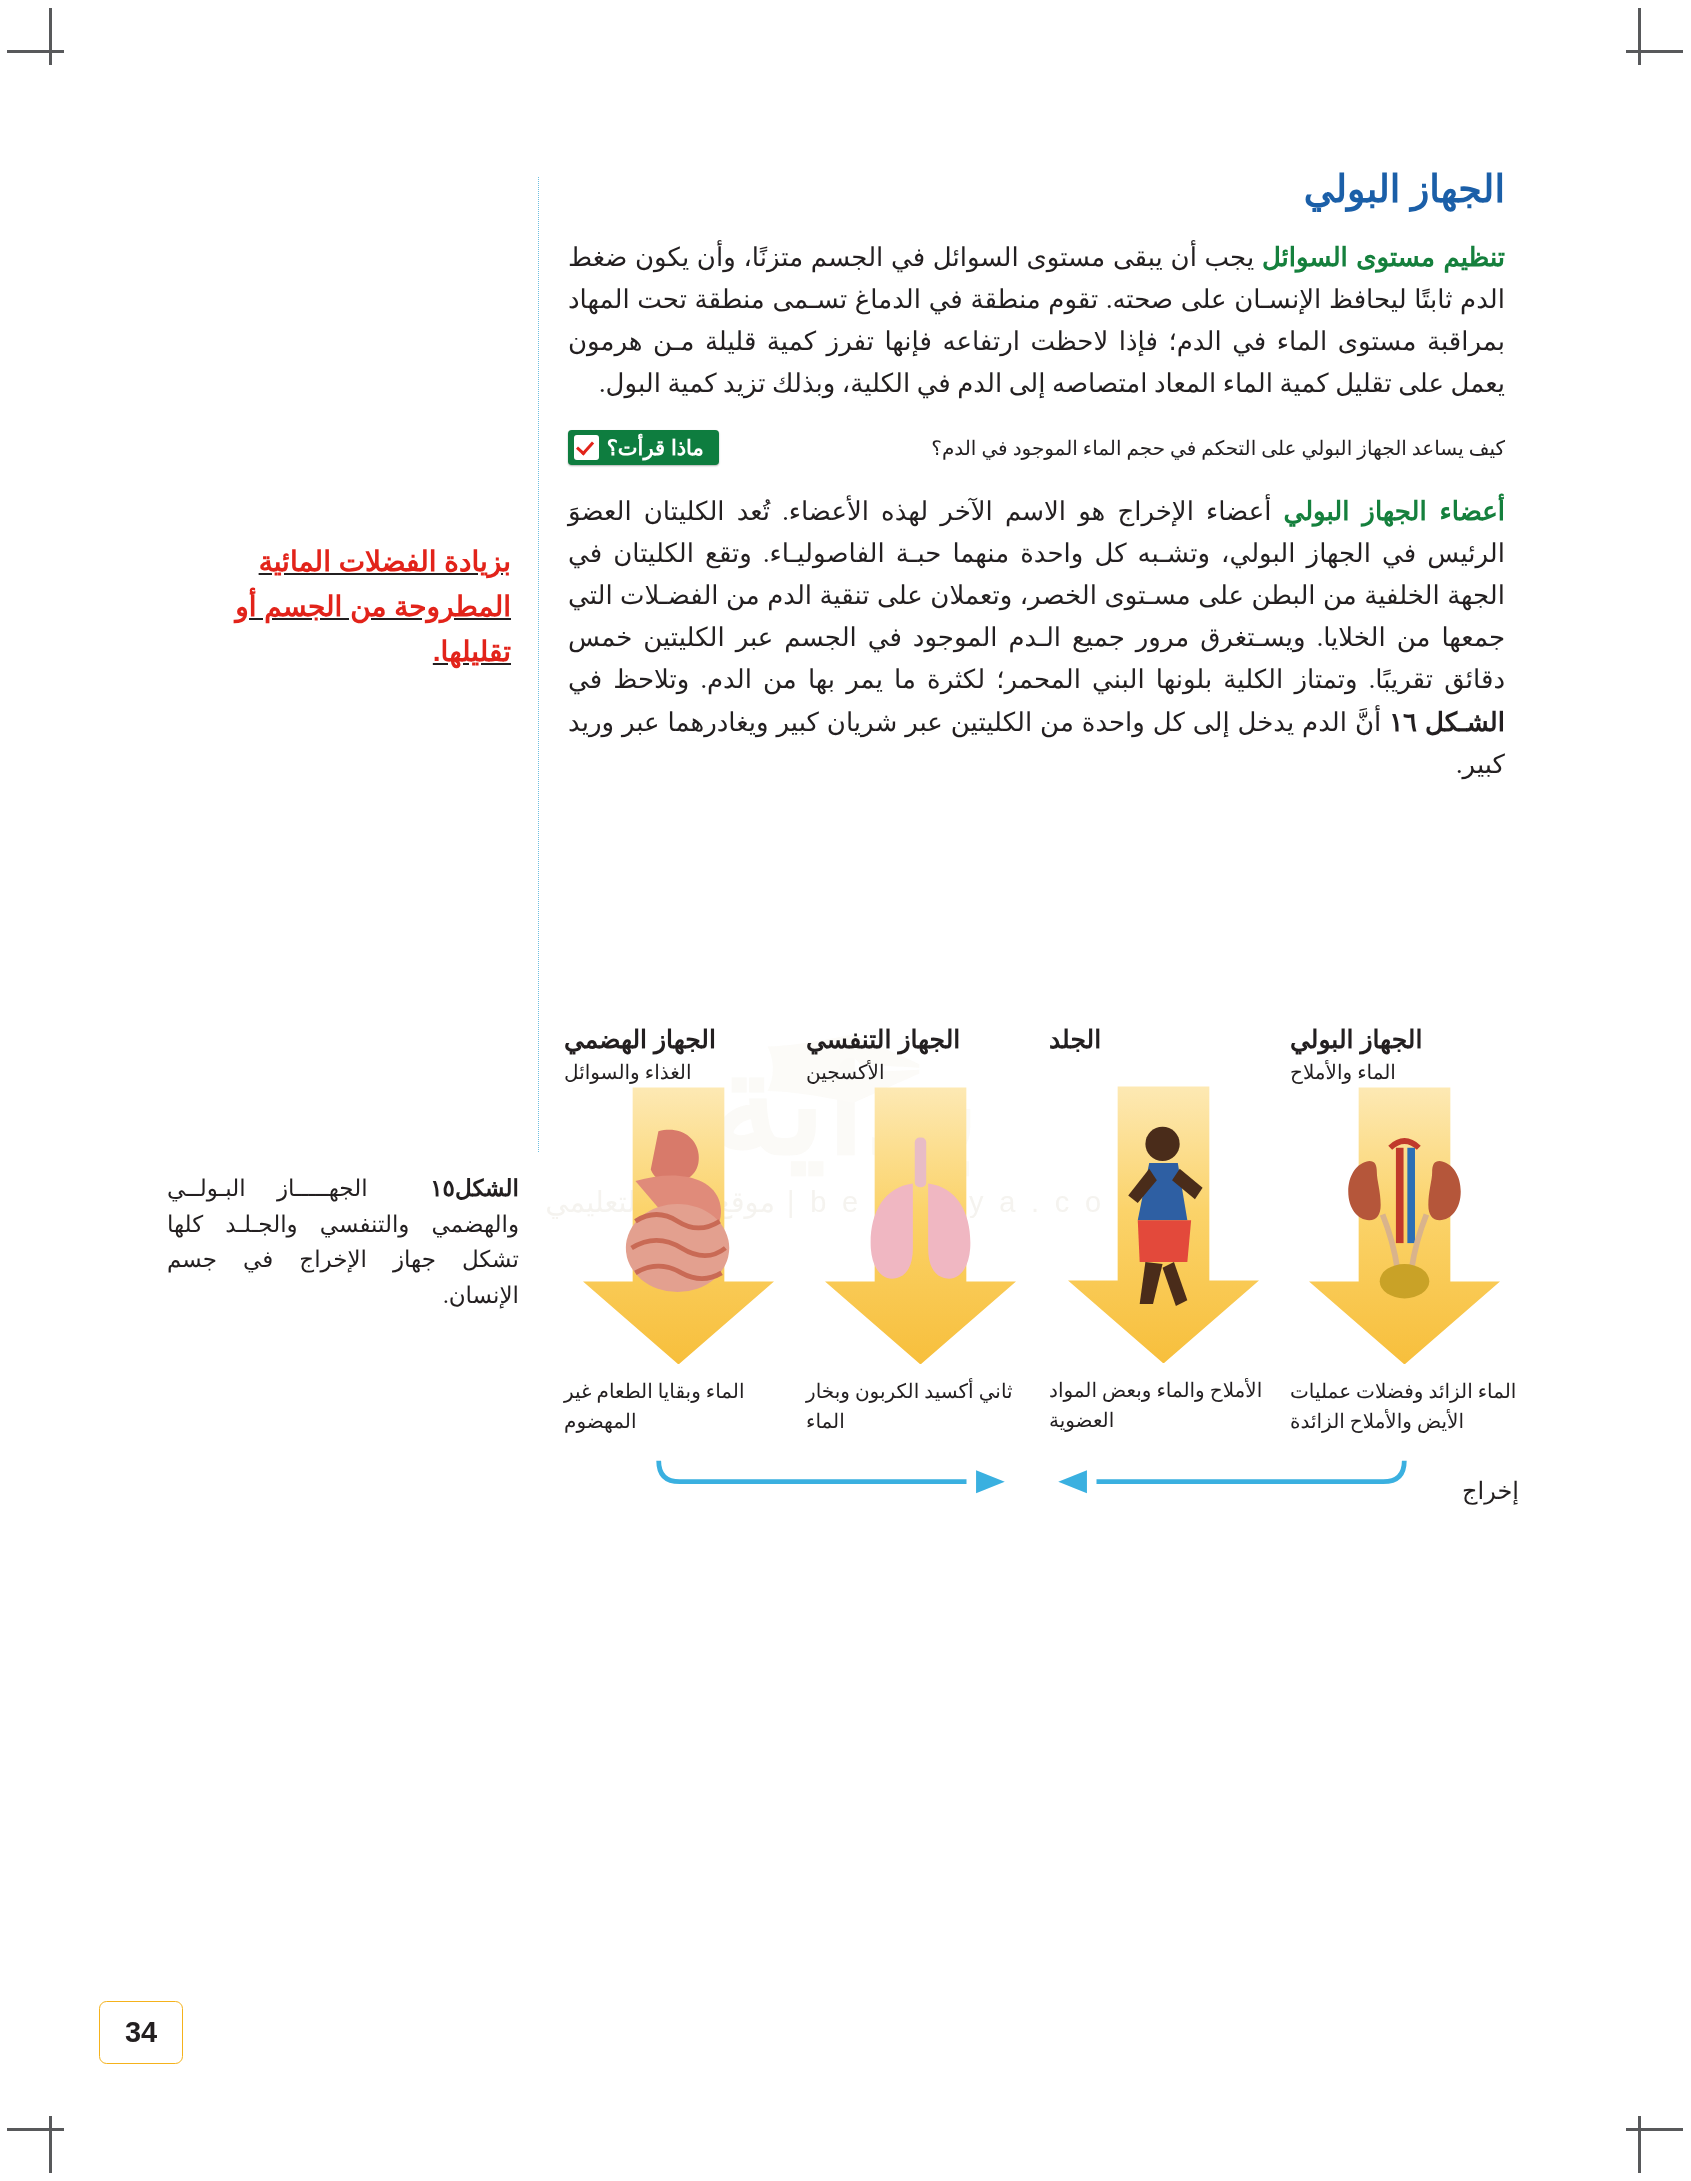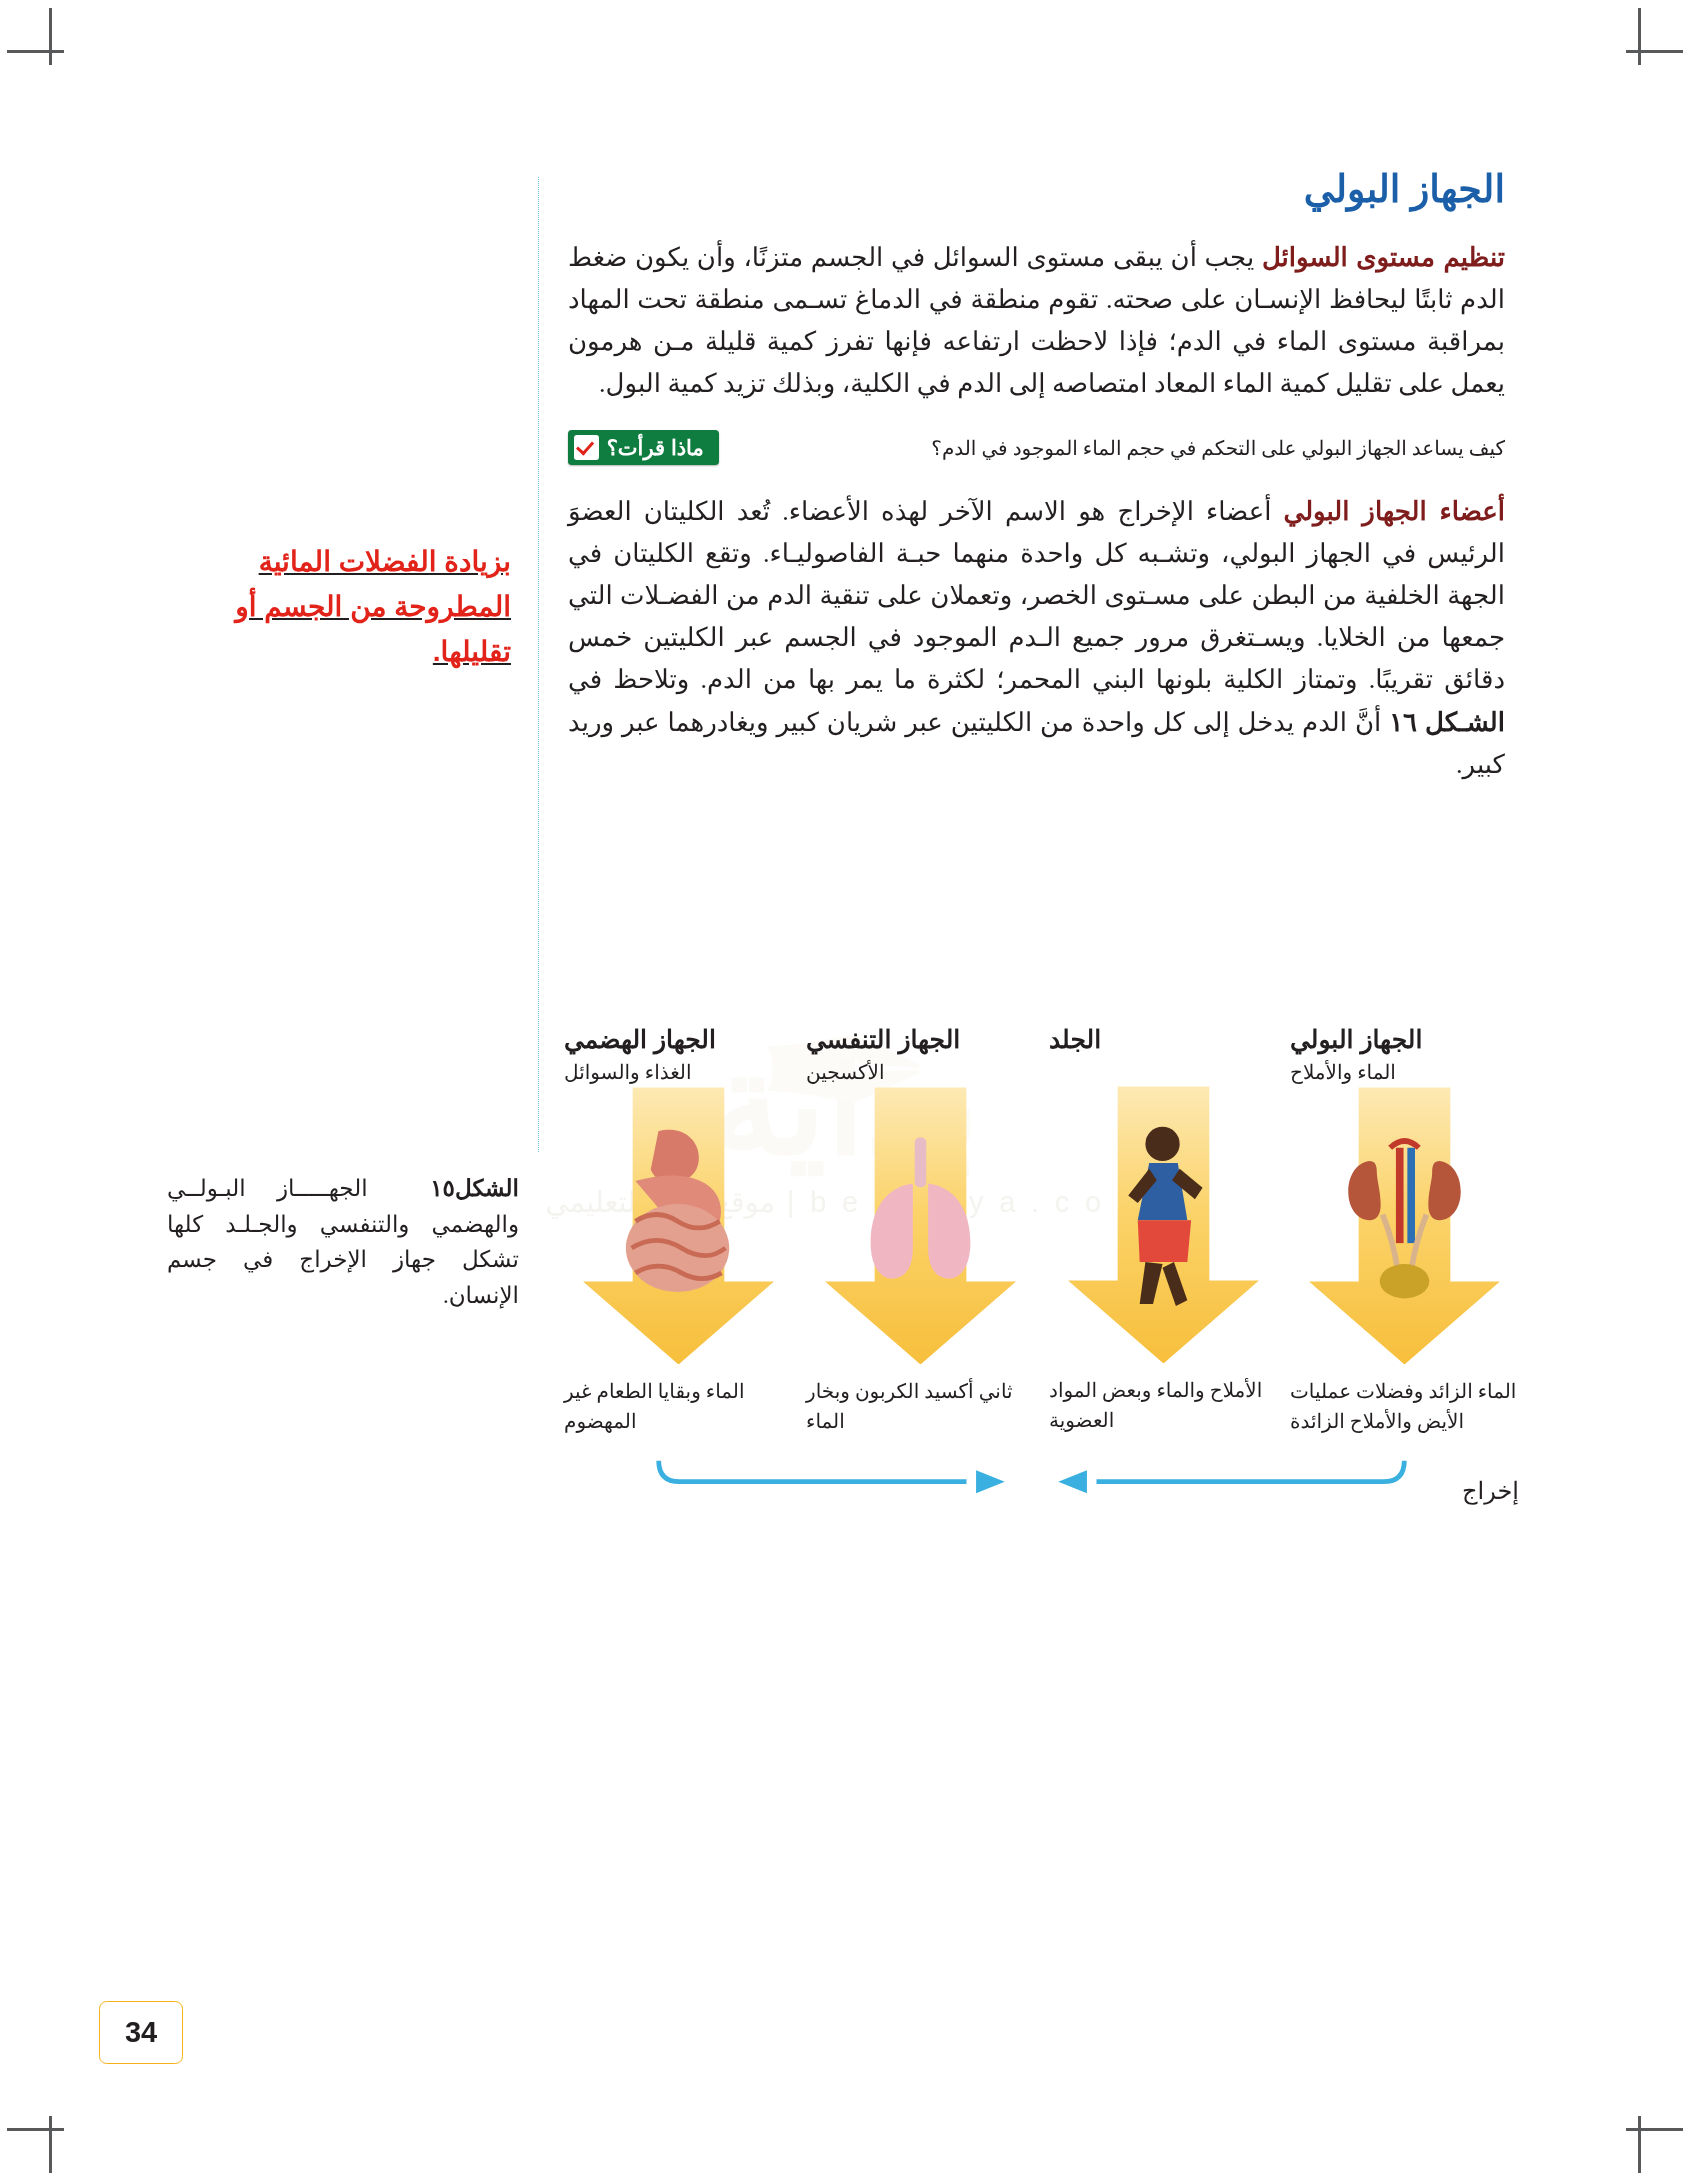--- a/index.html
+++ b/index.html
@@ -105,21 +105,21 @@
 
   p.body-text {
     margin: 0 0 25px 0;
     font-size: 26px;
     line-height: 1.62;
     text-align: justify;
     text-align-last: right;
     color: #231f20;
   }
   .term-red {
-    color: #7f1d1d;
+    color: #15803d;
     font-weight: bold;
     font-family: "Liberation Sans", sans-serif;
   }
   .strong { font-weight: bold; }
 
   
   .side-note {
     font-family: "Liberation Sans", sans-serif;
     font-size: 28px;
     line-height: 1.6;

